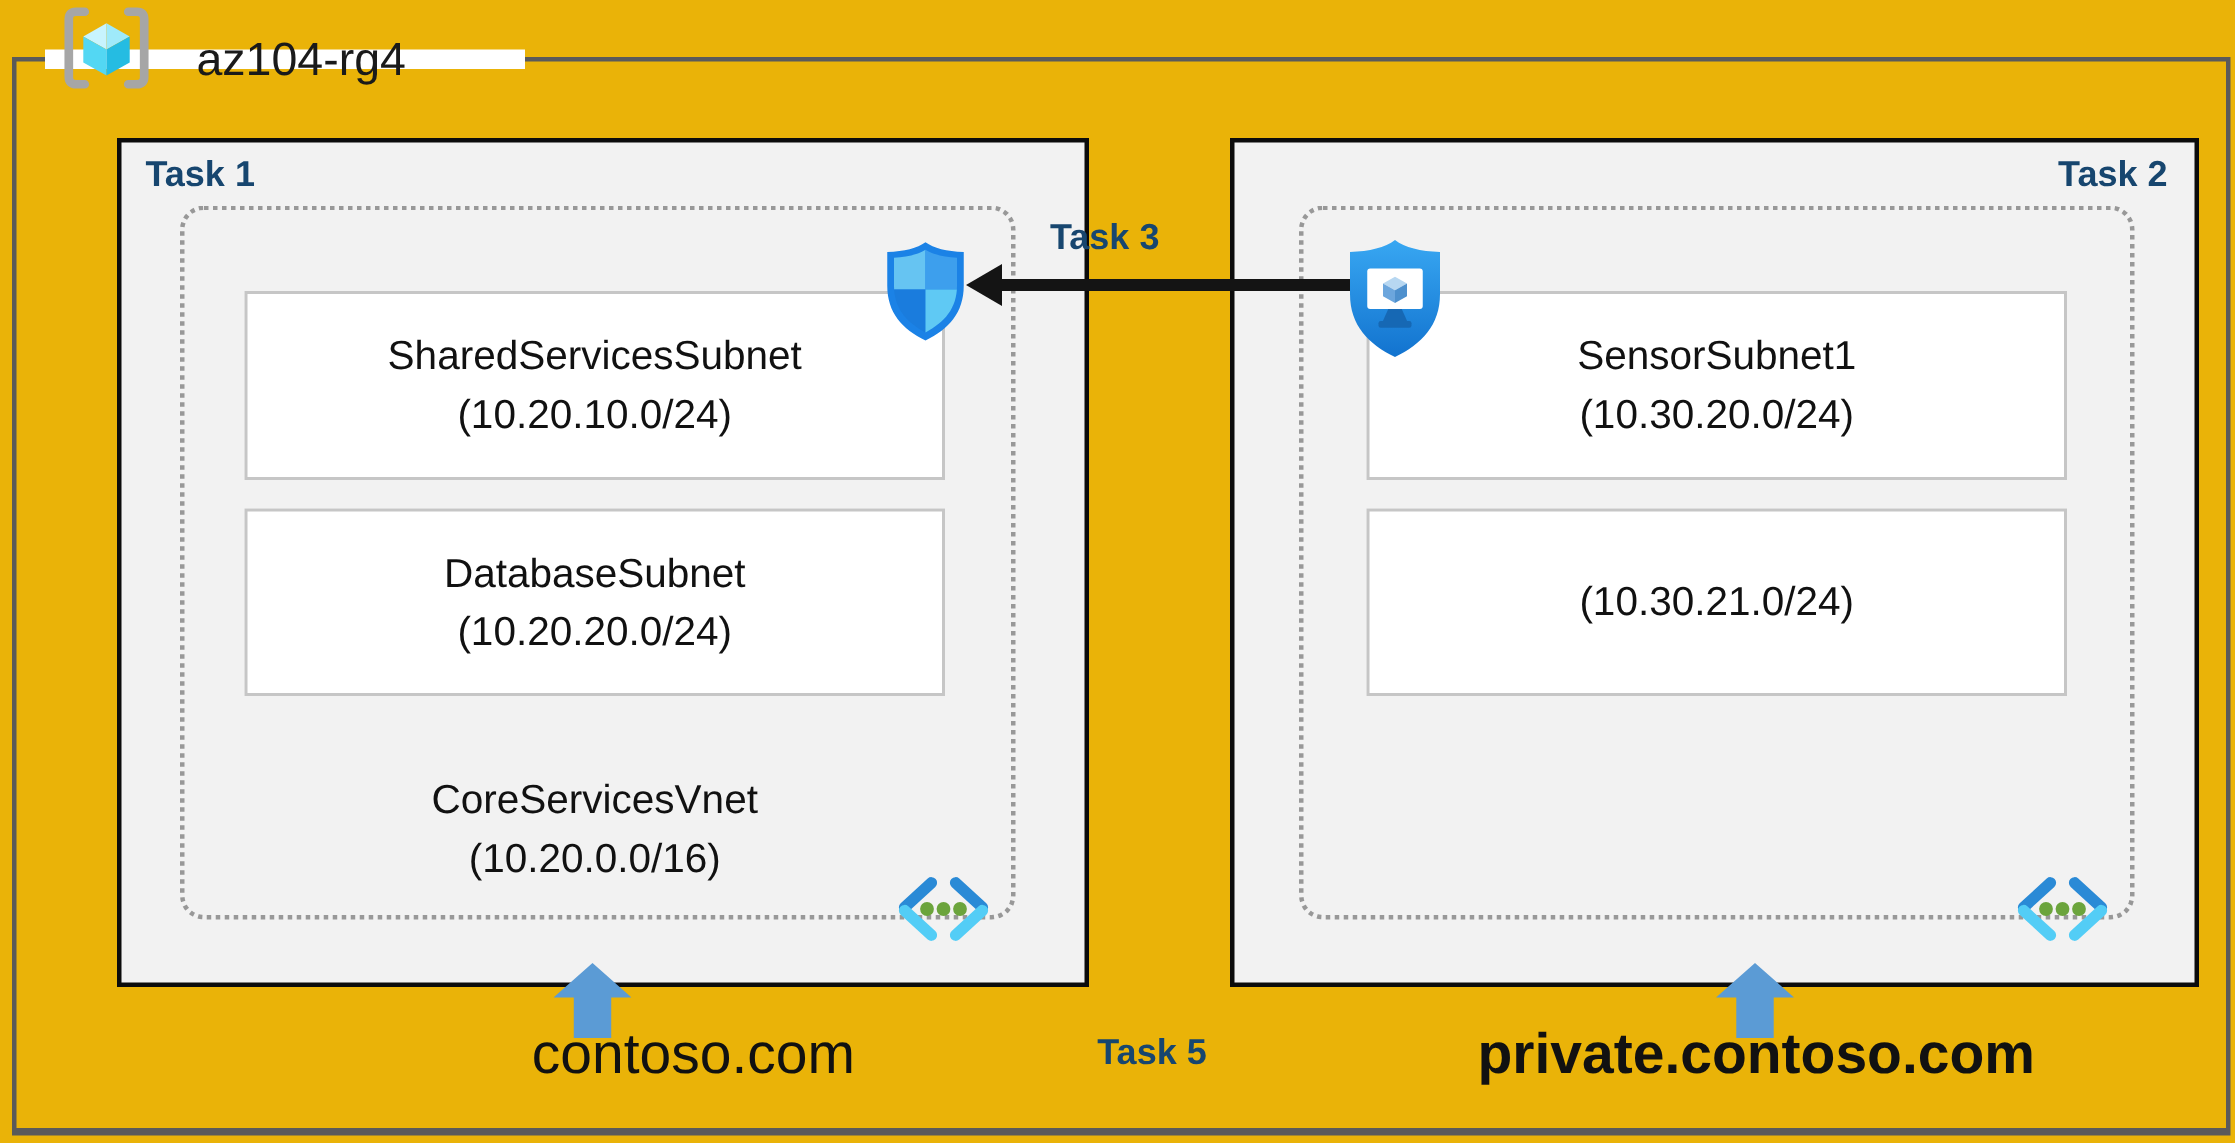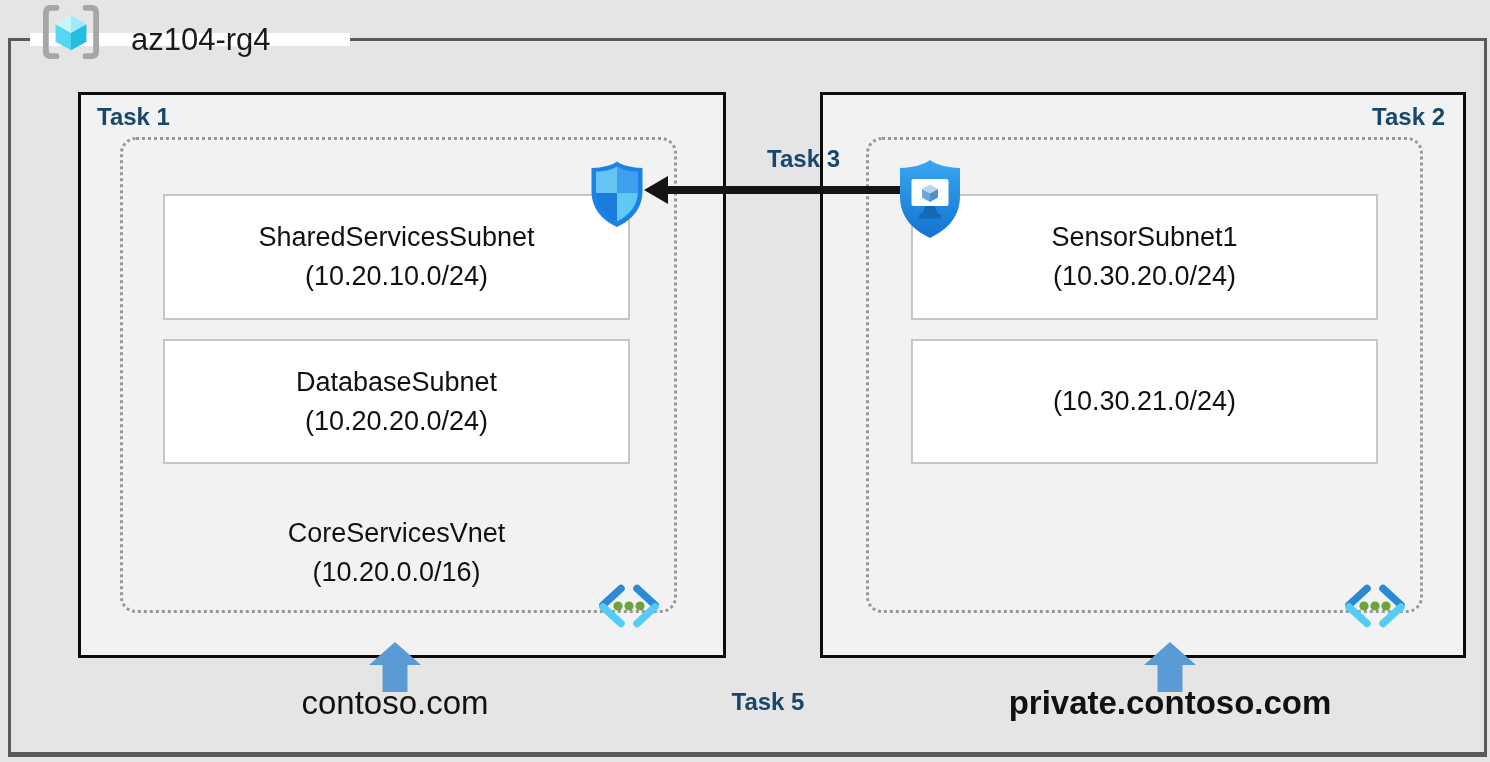--- a/index.html
+++ b/index.html
@@ -1,17 +1,17 @@
 <!DOCTYPE html>
 <html><head>
 <meta charset="utf-8">
 <style>
   html,body{margin:0;padding:0;background:#fff;}
   #stage{
-    position:relative;width:1490px;height:762px;background:#e5e5e5;overflow:hidden;
+    position:relative;width:1490px;height:762px;background:#eab308;overflow:hidden;
     font-family:"Liberation Sans", sans-serif;color:#141414;
   }
   
   #rg-frame{position:absolute;left:8px;top:38px;width:1479px;height:719px;
     border:3px solid #5a5a5a;border-bottom-width:5px;box-sizing:border-box;}
   #rg-frame-gap{position:absolute;left:30px;top:33px;width:320px;height:13px;background:#ffffff;}
   #rg-icon{position:absolute;left:40px;top:3px;width:62px;height:58px;}
   #rg-name{position:absolute;left:131px;top:22px;font-size:31px;line-height:36px;color:#1a1a1a;}
   
   .vbox{position:absolute;top:92px;width:648px;height:566px;background:#f2f2f2;
@@ -43,28 +43,28 @@
   .vnet-icon{position:absolute;top:583px;width:70px;height:46px;z-index:4;}
   #l-vnet-icon{left:594px;}
   #r-vnet-icon{left:1340px;}
   
   #nsg-icon{position:absolute;left:589px;top:160px;width:56px;height:69px;z-index:6;}
   #asg-icon{position:absolute;left:897px;top:158px;width:66px;height:82px;z-index:6;}
   
   #peer-arrow-line{position:absolute;left:666px;top:186px;width:234px;height:8px;background:#141414;z-index:5;}
   #peer-arrow-head{position:absolute;left:644px;top:176px;width:0;height:0;z-index:5;
     border-top:14px solid transparent;border-bottom:14px solid transparent;border-right:24px solid #141414;}
-  #task3{position:absolute;left:700px;top:144px;width:140px;text-align:right;z-index:7;}
+  #task3{position:absolute;left:700px;top:144px;width:140px;text-align:left;z-index:7;}
   
   .up-arrow{position:absolute;top:642px;width:52px;height:50px;background:#5b9bd5;z-index:4;
     clip-path:polygon(50% 0%,100% 46%,74% 46%,74% 100%,26% 100%,26% 46%,0% 46%);}
   #l-up-arrow{left:369px;}
   #r-up-arrow{left:1144px;}
   
-  .domain-label{position:absolute;top:684px;font-size:33px;line-height:38px;color:#111;text-align:center;}
+  .domain-label{position:absolute;top:684px;font-size:38px;line-height:38px;color:#111;text-align:right;}
   #l-domain{left:220px;width:350px;}
   #r-domain{left:985px;width:370px;font-weight:bold;}
   #task4{position:absolute;left:694px;top:687px;width:148px;text-align:center;}
 </style>
 </head>
 <body>
 
 <div id="stage">
 
   <div id="rg-frame"></div>

